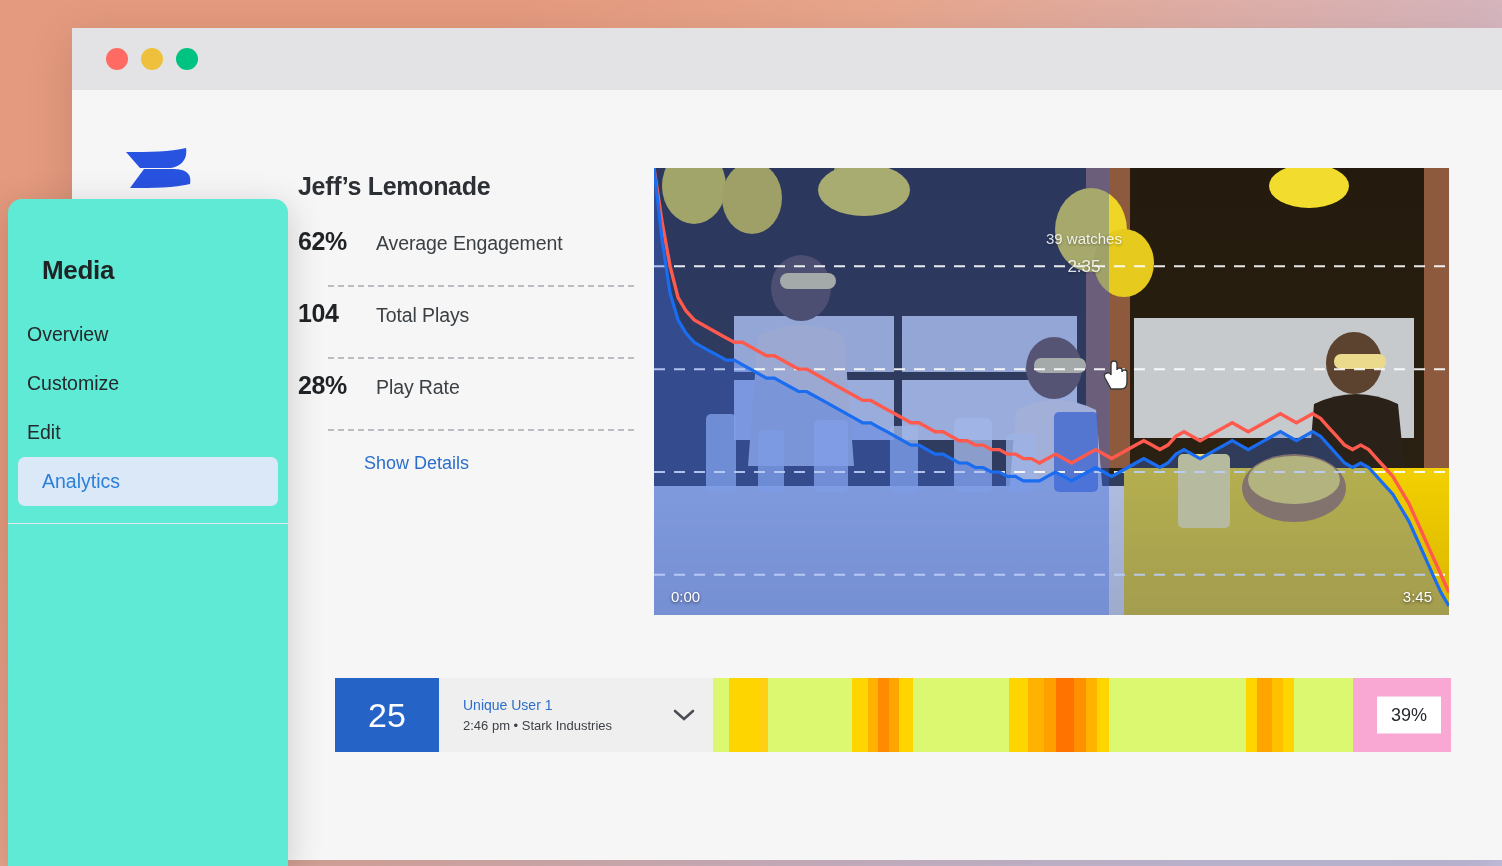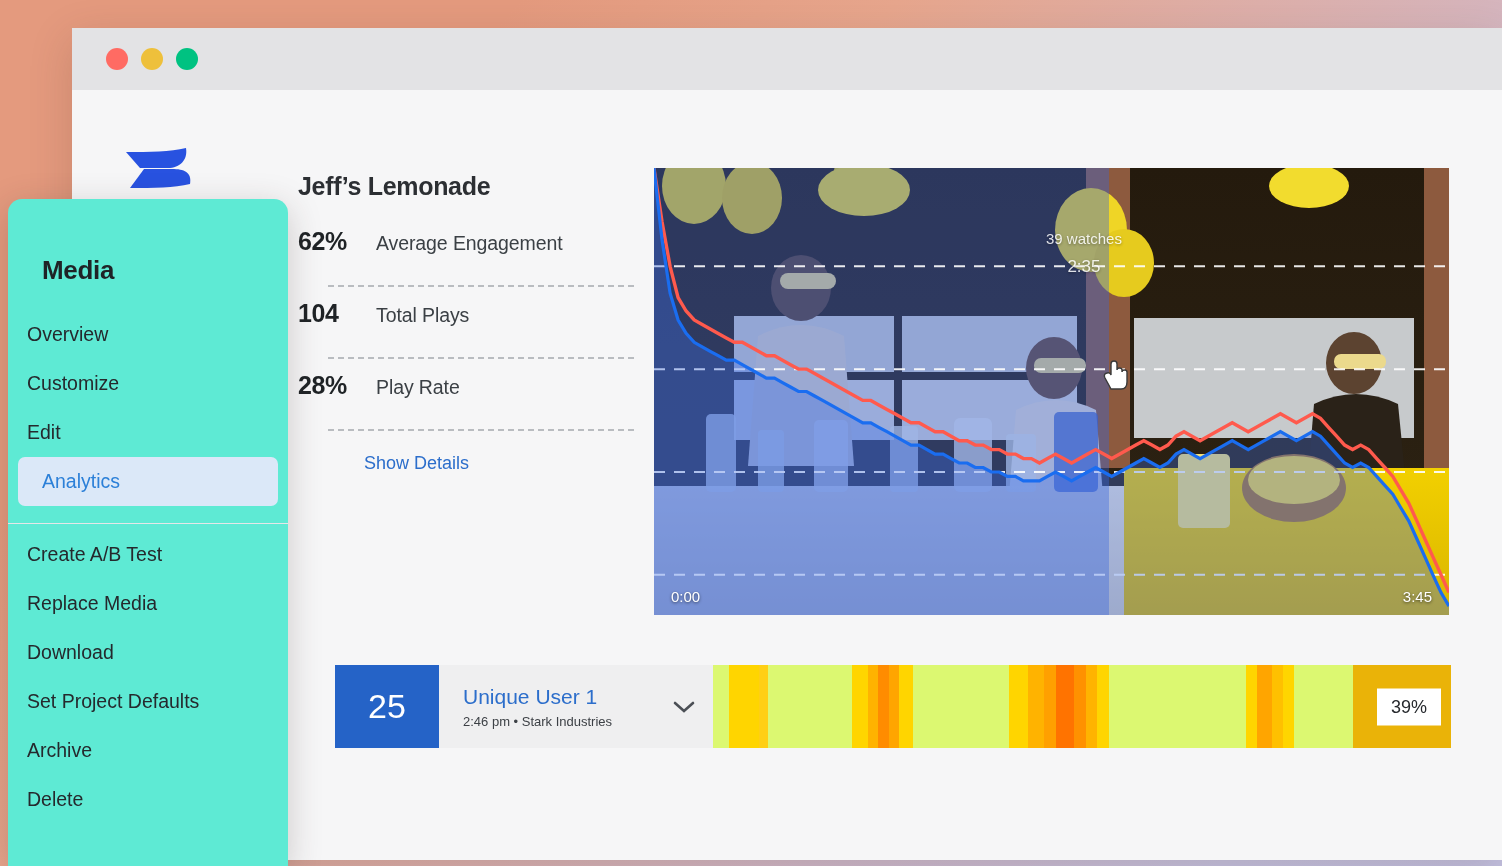--- a/index.html
+++ b/index.html
@@ -131,45 +131,45 @@
 
   #cursor-hand {
     position: absolute;
     left: 446px; top: 188px;
     width: 30px; height: 34px;
   }
 
   
   #user-row {
     position: absolute;
-    left: 263px; top: 575px;
-    width: 1116px; height: 83px;
+    left: 263px; top: 588px;
+    width: 1116px; height: 74px;
     display: flex;
     align-items: stretch;
-    background: #eab308;
+    background: #f9a8d4;
   }
   #play-count {
     width: 104px;
     background: #2563c7;
     color: #fff;
     font-size: 34px;
     display: flex;
     align-items: center;
     justify-content: center;
   }
   #user-meta {
     width: 274px;
     background: #efeff0;
     display: flex;
     align-items: center;
     padding-left: 24px;
     position: relative;
   }
   #user-name {
-    font-size: 21px;
+    font-size: 14px;
     color: #2c6ecb;
     margin-bottom: 5px;
     cursor: pointer;
   }
   #user-sub { font-size: 13px; color: #3d4146; }
   #row-chevron {
     position: absolute;
     right: 18px; top: 50%;
     transform: translateY(-50%);
     width: 22px; height: 14px;
@@ -419,33 +419,13 @@
         <span>Customize</span>
       </div>
       <div class="nav-item">
         <span>Edit</span>
       </div>
       <div class="nav-item active">
         <span>Analytics</span>
       </div>
     </div>
   <div id="nav-divider"></div>
-  <div id="nav-secondary">
-      <div class="nav-item secondary">
-        <span>Create A/B Test</span>
-      </div>
-      <div class="nav-item secondary">
-        <span>Replace Media</span>
-      </div>
-      <div class="nav-item secondary">
-        <span>Download</span>
-      </div>
-      <div class="nav-item secondary">
-        <span>Set Project Defaults</span>
-      </div>
-      <div class="nav-item secondary">
-        <span>Archive</span>
-      </div>
-      <div class="nav-item secondary">
-        <span>Delete</span>
-      </div>
-    </div>
 </div>
 
 </body></html>

